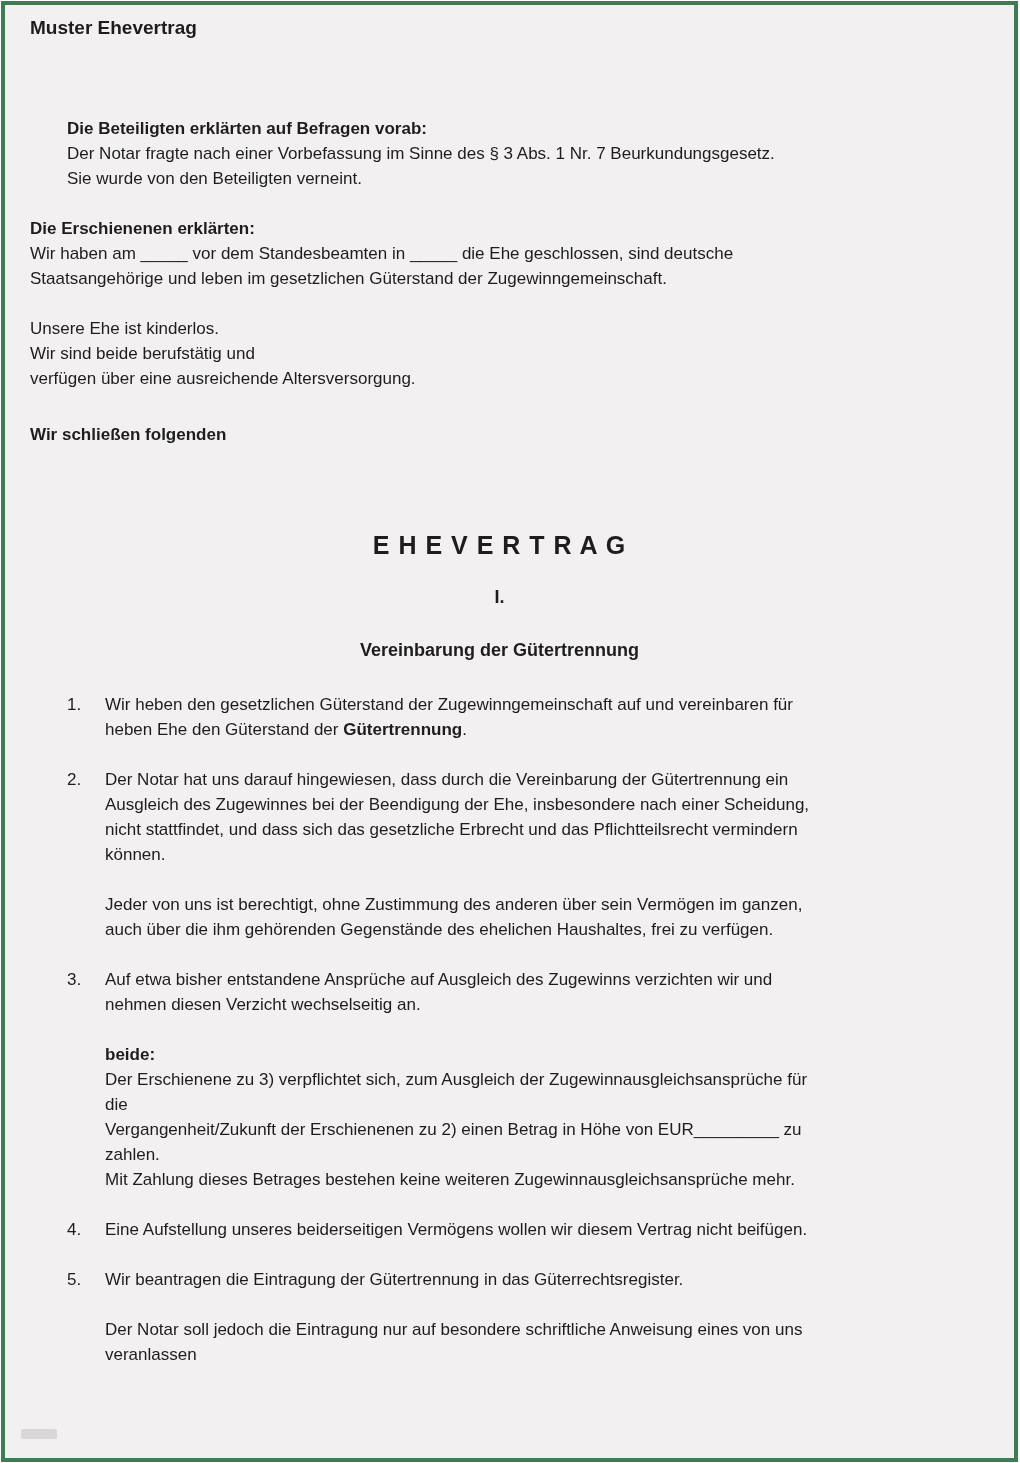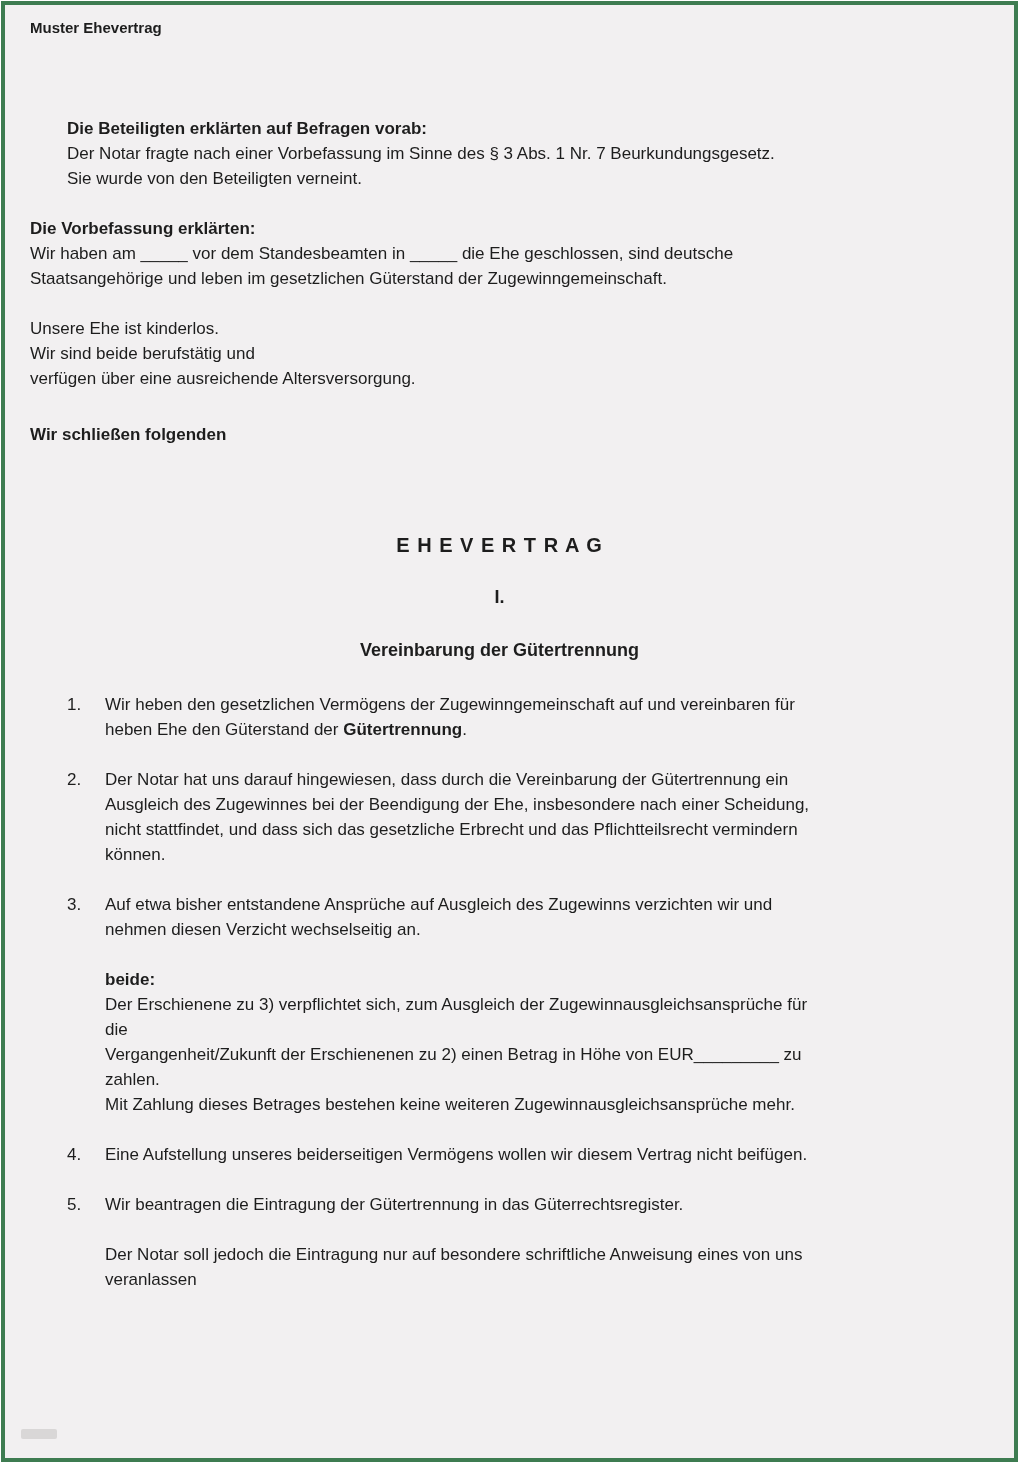--- a/index.html
+++ b/index.html
@@ -14,27 +14,27 @@
     background:#f2f0f1;
     box-sizing:border-box;
     overflow:hidden;
   }
   .content {
     padding:10px 45px 0 25px;
     color:#1d1d1d;
     font-size:17px;
     line-height:25px;
   }
-  .doc-title { font-size:15px; font-weight:bold; margin:0; }
+  .doc-title { font-size:19px; font-weight:bold; margin:0; }
   .block { margin:0 0 25px 0; }
   .block-intro { margin-top:76px;margin-left:37px; }
   .b { font-weight:bold; }
   .line { white-space:nowrap; }
   .center { text-align:center; }
-  .ctitle { font-size:20px; font-weight:bold; letter-spacing:1px; margin-top:86px; }
+  .ctitle { font-size:25px; font-weight:bold; letter-spacing:1px; margin-top:86px; }
   .cnum   { font-size:18px; font-weight:bold; margin-top:27px; }
   .csub   { font-size:18px; font-weight:bold; margin-top:28px; }
   .closing { margin-top:31px; font-weight:bold; }
   .list { margin-top:29px; }
   .li { position:relative; }
   .num { position:absolute; left:37px; top:0; }
   .ibody { margin-left:75px; }
   .par { margin:0 0 25px 0; }
   .watermark {
     position:absolute; left:16px; top:1424px;
@@ -52,21 +52,21 @@
 
     <div class="doc-title">Muster Ehevertrag</div>
 
     <div class="block block-intro">
       <div class="line b">Die Beteiligten erklärten auf Befragen vorab:</div>
       <div class="line">Der Notar fragte nach einer Vorbefassung im Sinne des § 3 Abs. 1 Nr. 7 Beurkundungsgesetz.</div>
       <div class="line">Sie wurde von den Beteiligten verneint.</div>
     </div>
 
     <div class="block">
-      <div class="line b">Die Vorbefassung erklärten:</div>
+      <div class="line b">Die Erschienenen erklärten:</div>
       <div class="line">Wir haben am _____ vor dem Standesbeamten in _____ die Ehe geschlossen, sind deutsche</div>
       <div class="line">Staatsangehörige und leben im gesetzlichen Güterstand der Zugewinngemeinschaft.</div>
     </div>
 
     <div class="block">
       <div class="line">Unsere Ehe ist kinderlos.</div>
       <div class="line">Wir sind beide berufstätig und</div>
       <div class="line">verfügen über eine ausreichende Altersversorgung.</div>
     </div>
 
@@ -75,34 +75,38 @@
     <div class="center ctitle">E H E V E R T R A G</div>
     <div class="center cnum">I.</div>
     <div class="center csub">Vereinbarung der Gütertrennung</div>
 
     <div class="list">
 
       <div class="li">
         <div class="num">1.</div>
         <div class="ibody">
           <div class="par">
-            <div class="line">Wir heben den gesetzlichen Vermögens der Zugewinngemeinschaft auf und vereinbaren für</div>
+            <div class="line">Wir heben den gesetzlichen Güterstand der Zugewinngemeinschaft auf und vereinbaren für</div>
             <div class="line"><span>heben Ehe den Güterstand der </span><span class="b">Gütertrennung</span><span>.</span></div>
           </div>
         </div>
       </div>
 
       <div class="li">
         <div class="num">2.</div>
         <div class="ibody">
           <div class="par">
             <div class="line">Der Notar hat uns darauf hingewiesen, dass durch die Vereinbarung der Gütertrennung ein</div>
             <div class="line">Ausgleich des Zugewinnes bei der Beendigung der Ehe, insbesondere nach einer Scheidung,</div>
             <div class="line">nicht stattfindet, und dass sich das gesetzliche Erbrecht und das Pflichtteilsrecht vermindern</div>
             <div class="line">können.</div>
+          </div>
+          <div class="par">
+            <div class="line">Jeder von uns ist berechtigt, ohne Zustimmung des anderen über sein Vermögen im ganzen,</div>
+            <div class="line">auch über die ihm gehörenden Gegenstände des ehelichen Haushaltes, frei zu verfügen.</div>
           </div>
         </div>
       </div>
 
       <div class="li">
         <div class="num">3.</div>
         <div class="ibody">
           <div class="par">
             <div class="line">Auf etwa bisher entstandene Ansprüche auf Ausgleich des Zugewinns verzichten wir und</div>
             <div class="line">nehmen diesen Verzicht wechselseitig an.</div>

